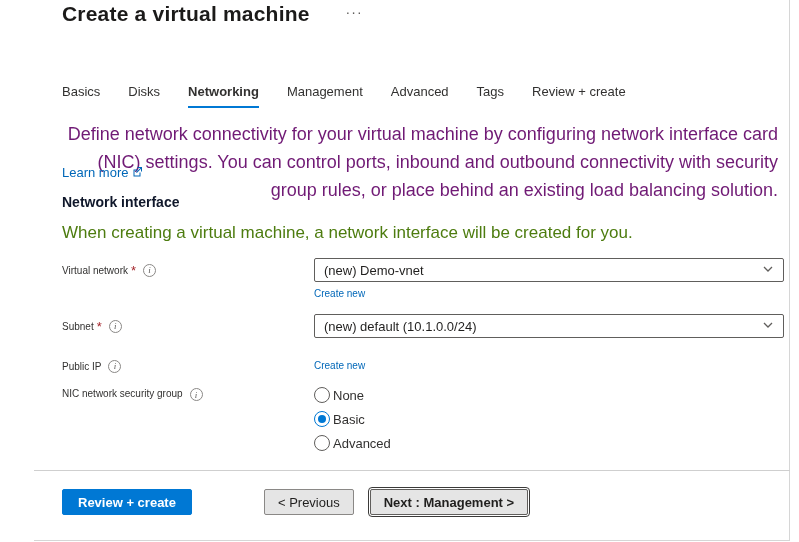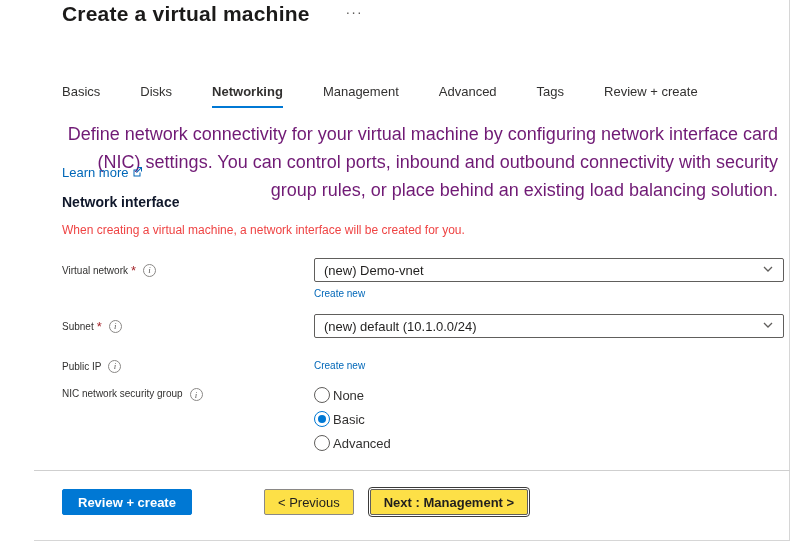--- a/index.html
+++ b/index.html
@@ -19,32 +19,32 @@
     border-bottom: 1px solid #d6d6d6;
     background: #fff;
     margin-left: 16px;
   }
   
   .title-row { position: absolute; left: 28px; top: 2px; display: flex; align-items: flex-start; }
   .title-row h1 { font-size: 21px; font-weight: 700; color: #1b1a19; letter-spacing: 0.2px; }
   .more-dots { margin-left: 36px; margin-top: 2px; color: #605e5c; font-size: 14px; letter-spacing: 1px; cursor: pointer; }
 
   
-  .tabs { position: absolute; left: 28px; top: 84px; display: flex; gap: 40px; }
+  .tabs { position: absolute; left: 28px; top: 84px; display: flex; gap: 28px; }
   .tab { font-size: 13px; color: #323130; padding-bottom: 7px; border-bottom: 2px solid transparent; cursor: pointer; white-space: nowrap; }
   .tab.active { font-weight: 700; border-bottom-color: #0078d4; }
 
   
   .intro { position: absolute; left: 28px; top: 121px; width: 716px; font-size: 18px; line-height: 1.55; color: #701a75; text-align: right; }
   .learn-more { position: absolute; left: 28px; top: 165px; font-size: 13px; color: #0067b8; display: inline-flex; align-items: center; gap: 4px; cursor: pointer; text-decoration: none; }
   .ext-icon { display: inline-block; }
 
   
   .section-heading { position: absolute; left: 28px; top: 194px; font-size: 14px; font-weight: 700; color: #0f172a; }
-  .section-desc { position: absolute; left: 28px; top: 223px; font-size: 12px; color: #ef4444; }
+  .section-desc { position: absolute; left: 28px; top: 223px; font-size: 17px; color: #4d7c0f; }
 
   
   .form { position: absolute; left: 28px; top: 250px; width: 722px; height: 224px; overflow: hidden; }
   .row { display: flex; align-items: flex-start; }
   .label-col { width: 252px; display: flex; align-items: center; min-height: 24px; }
   .ctrl-col { width: 470px; }
   .lbl { font-size: 10px; color: #323130; }
   .req { color: #a4262c; margin-left: 3px; font-size: 13px; }
   .info {
     display: inline-flex; align-items: center; justify-content: center;
@@ -69,21 +69,21 @@
   .radio.selected .radio-circle::after {
     content: ""; position: absolute; left: 3px; top: 3px;
     width: 8px; height: 8px; border-radius: 50%; background: #0078d4;
   }
 
   
   .divider { position: absolute; left: 0; top: 470px; width: 756px; border-top: 1px solid #cfcfcf; }
   .footer { position: absolute; left: 28px; top: 489px; display: flex; align-items: center; }
   .btn { font-size: 13px; height: 26px; display: inline-flex; align-items: center; justify-content: center; cursor: pointer; border-radius: 2px; white-space: nowrap; }
   .btn-primary { background: #0078d4; border: 1px solid #0078d4; color: #fff; font-weight: 700; padding: 0 15px; }
-  .btn-secondary { background: #fde047; border: 1px solid #8a8886; color: #201f1e; padding: 0 13px; }
+  .btn-secondary { background: #e5e5e5; border: 1px solid #8a8886; color: #201f1e; padding: 0 13px; }
   .btn-prev { margin-left: 72px; }
   .btn-next { margin-left: 16px; font-weight: 700; border-color: #605e5c; outline: 1px solid #3b3a39; outline-offset: 1px; }
 </style>
 </head>
 <body>
 
 <div class="page">
 
   <div class="title-row">
     <h1>Create a virtual machine</h1>

